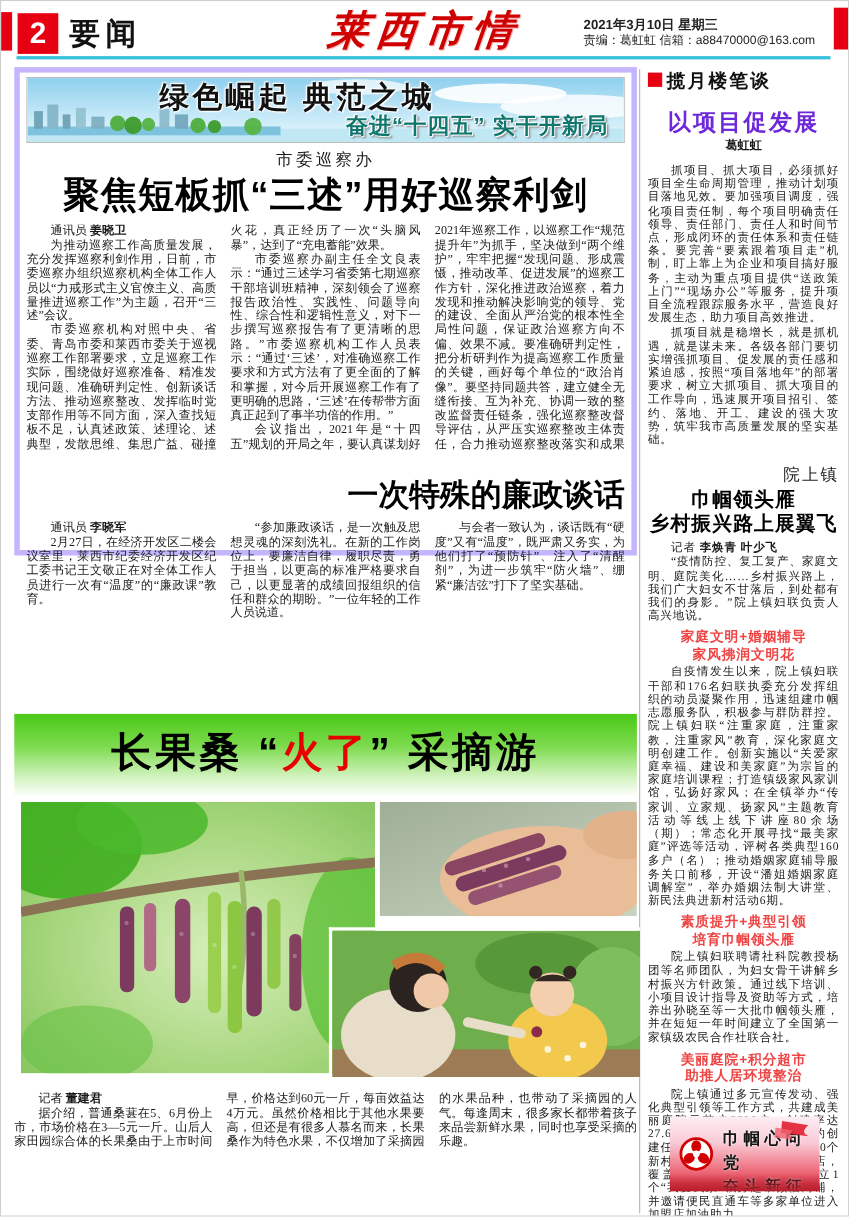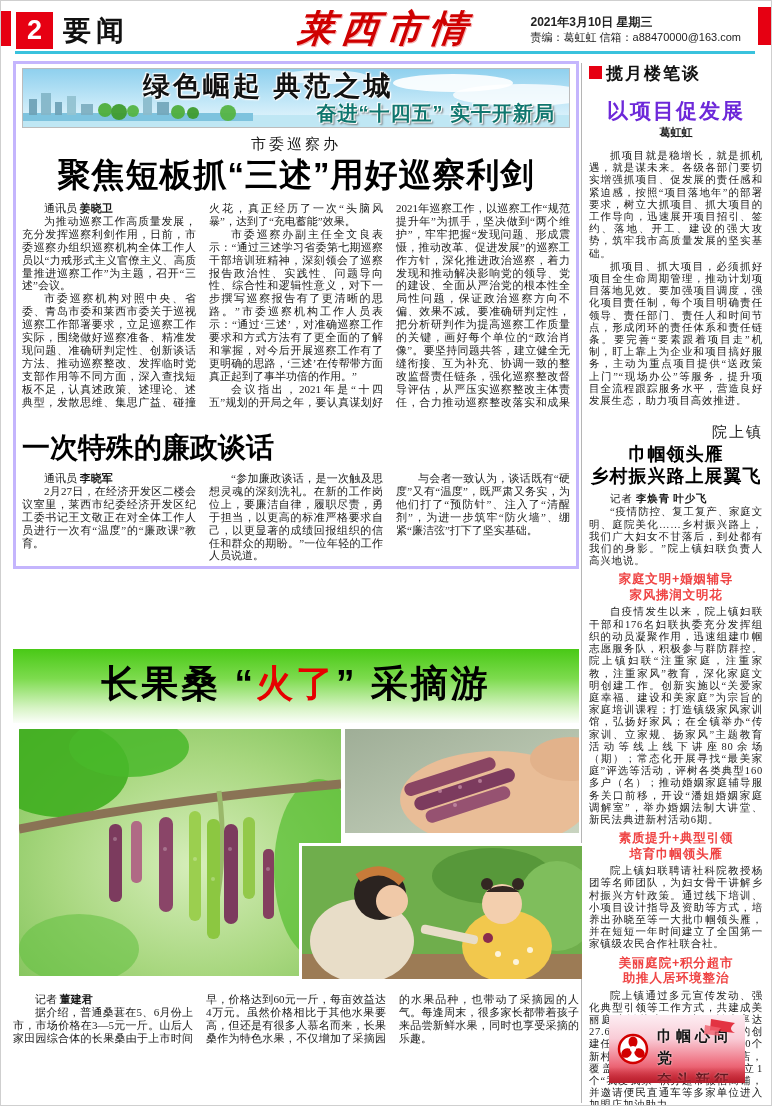--- a/index.html
+++ b/index.html
@@ -20,35 +20,35 @@
   .dateblock{position:absolute;right:30px;top:13px;text-align:left;line-height:16px;}
   .date-line{font:bold 12px/16px "Liberation Sans","DejaVu Sans",sans-serif;color:#222;}
   .editor-line{font:11px/15px "Liberation Sans","DejaVu Sans",sans-serif;color:#222;text-align:right;}
   .cyan-rule{position:absolute;left:14px;right:16px;top:50px;height:3px;background:#39c2dd;}
   .vdivider{position:absolute;left:580px;top:62px;height:1040px;width:1px;background:#b5b5b5;}
   
   p{margin:0;text-indent:2em;text-align:justify;}
   .byline{text-indent:2em;}
   .cols3{column-count:3;column-gap:13px;overflow:hidden;font-size:11px;line-height:12.9px;}
   
-  .left-box{position:absolute;left:12px;top:60px;width:566px;height:508px;border:3px solid #c4b5fd;
+  .left-box{position:absolute;left:12px;top:60px;width:566px;height:444px;border:5px solid #c4b5fd;
             box-sizing:border-box;padding:3px 6px;}
   .sky-banner{position:relative;margin:1px 0 6px 0;height:58px;border:1px solid #bcbcbc;overflow:hidden;}
   .sky-banner svg{position:absolute;left:0;top:0;}
   .slogan-main{position:absolute;left:120px;top:2px;font:bold 27px/30px "Liberation Sans","DejaVu Sans",sans-serif;
                color:#111;letter-spacing:3px;
                text-shadow:0 0 3px #fff,0 0 3px #fff,1px 1px 0 #fff,-1px -1px 0 #fff;}
   .slogan-sub{position:absolute;right:14px;bottom:2px;font:bold 20px/24px "Liberation Sans","DejaVu Sans",sans-serif;
               color:#0f766e;letter-spacing:1px;
               text-shadow:0 0 3px #fff,1px 1px 0 #fff,-1px -1px 0 #fff,2px 2px 2px #666;}
   .kicker{text-align:center;font:15px/20px "Liberation Serif","DejaVu Serif",serif;letter-spacing:3px;margin-top:2px;}
   .headline-xl{margin:2px 0 8px 0;text-align:center;font:900 33px/38px "Liberation Sans","DejaVu Sans",sans-serif;
                letter-spacing:1px;color:#000;}
   .h-a1{height:216px;}
-  .headline-l{margin:14px 0 8px 0;text-align:left;font:900 28px/32px "Liberation Sans","DejaVu Sans",sans-serif;color:#000;}
+  .headline-l{margin:14px 0 8px 0;text-align:right;font:900 28px/32px "Liberation Sans","DejaVu Sans",sans-serif;color:#000;}
   .h-a2{height:146px;font-family:Liberation Serif, serif;}
   
   .mulberry{position:absolute;left:12px;top:648px;width:566px;height:454px;}
   .green-banner{height:74px;background:linear-gradient(180deg,#49c916 0%,#7ddb4e 40%,#d8f4c6 80%,#fbfef9 100%);
                 text-align:center;font:900 37px/70px "Liberation Sans","DejaVu Sans",sans-serif;color:#000;letter-spacing:3px;}
   .green-banner .red{color:#e60000;}
   .photos{position:relative;height:258px;margin-top:6px;}
   .ph{position:absolute;margin:0;overflow:hidden;}
   .ph svg{display:block;}
   .ph1{left:6px;top:0;width:322px;height:247px;}
@@ -253,22 +253,22 @@
     </div>
   </section>
 
   <aside class="right-col">
 
     <div>
       <div class="sec-header"><span class="red-sq"></span><span>揽月楼笔谈</span></div>
       <h3 class="cn-title">以项目促发展</h3>
       <div class="cn-author">葛虹虹</div>
       <div class="rc-body">
+        <p>抓项目、抓大项目，必须抓好项目全生命周期管理，推动计划项目落地见效。要加强项目调度，强化项目责任制，每个项目明确责任领导、责任部门、责任人和时间节点，形成闭环的责任体系和责任链条。要完善“要素跟着项目走”机制，盯上靠上为企业和项目搞好服务，主动为重点项目提供“送政策上门”“现场办公”等服务，提升项目全流程跟踪服务水平，营造良好发展生态，助力项目高效推进。</p>
         <p>抓项目就是稳增长，就是抓机遇，就是谋未来。各级各部门要切实增强抓项目、促发展的责任感和紧迫感，按照“项目落地年”的部署要求，树立大抓项目、抓大项目的工作导向，迅速展开项目招引、签约、落地、开工、建设的强大攻势，筑牢我市高质量发展的坚实基础。</p>
-        <p>抓项目、抓大项目，必须抓好项目全生命周期管理，推动计划项目落地见效。要加强项目调度，强化项目责任制，每个项目明确责任领导、责任部门、责任人和时间节点，形成闭环的责任体系和责任链条。要完善“要素跟着项目走”机制，盯上靠上为企业和项目搞好服务，主动为重点项目提供“送政策上门”“现场办公”等服务，提升项目全流程跟踪服务水平，营造良好发展生态，助力项目高效推进。</p>
       </div>
     </div>
 
     <div class="yuanshang">
       <div class="kicker-s">院上镇</div>
       <h3 class="ys-head">
         <span>巾帼领头雁</span><br>
         <span>乡村振兴路上展翼飞</span>
       </h3>
       <div class="rc-body">

